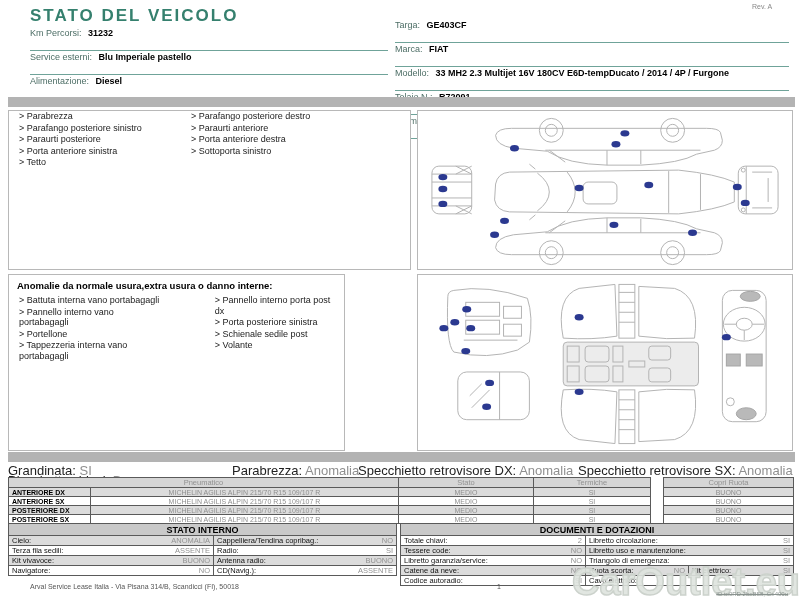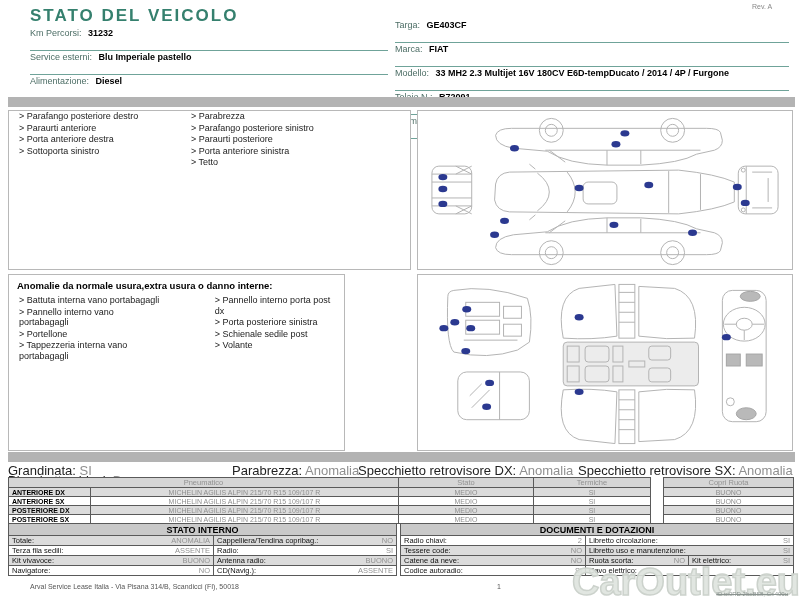--- a/index.html
+++ b/index.html
@@ -117,31 +117,31 @@
       <span class="field-label">1a imm.:</span>
       <span class="field-value">19/01/2021</span>
     </div>
   </div>
 
   <div class="graybar bar1"></div>
 
   <div class="panel p-ext-l">
     <div class="anomaly-cols">
       <div class="anomaly-col col-narrow">
-        <div>&gt; Parafango posteriore destro</div>
-        <div>&gt; Paraurti anteriore</div>
-        <div>&gt; Porta anteriore destra</div>
-        <div>&gt; Sottoporta sinistro</div>
-      </div>
-      <div class="anomaly-col col-narrow">
         <div>&gt; Parabrezza</div>
         <div>&gt; Parafango posteriore sinistro</div>
         <div>&gt; Paraurti posteriore</div>
         <div>&gt; Porta anteriore sinistra</div>
         <div>&gt; Tetto</div>
+      </div>
+      <div class="anomaly-col col-narrow">
+        <div>&gt; Parafango posteriore destro</div>
+        <div>&gt; Paraurti anteriore</div>
+        <div>&gt; Porta anteriore destra</div>
+        <div>&gt; Sottoporta sinistro</div>
       </div>
     </div>
   </div>
 
   <div class="panel p-ext-r">
     <svg class="diagram" width="374" height="158" viewBox="0 0 376 158">
       <defs>
         <g id="car-side">
           <path d="M6,34 Q6,24 24,21 L58,18 Q78,5 118,4 L152,4 Q192,6 208,15 L226,19 Q234,22 234,29 L232,37 Q230,41 218,41 L22,41 Q8,41 6,34 Z"></path>
           <circle cx="62" cy="39" r="12"></circle>
@@ -352,21 +352,21 @@
         <col style="width:205px">
         <col style="width:183px">
       </colgroup>
     <tbody>
         <tr>
           <th class="cap" colspan="2">STATO INTERNO</th>
         </tr>
     <tr class="stripe">
       <td>
             <div class="pair">
-              <span class="lbl">Totale:</span>
+              <span class="lbl">Cielo:</span>
               <span class="val">ANOMALIA</span>
             </div>
           </td>
       <td>
             <div class="pair">
               <span class="lbl">Cappelliera/Tendina copribag.:</span>
               <span class="val">NO</span>
             </div>
           </td>
     </tr>
@@ -421,41 +421,55 @@
         <col style="width:103px">
         <col style="width:105px">
       </colgroup>
     <tbody>
         <tr>
           <th class="cap" colspan="3">DOCUMENTI E DOTAZIONI</th>
         </tr>
     <tr>
       <td>
             <div class="pair">
-              <span class="lbl">Radio chiavi:</span>
+              <span class="lbl">Totale chiavi:</span>
               <span class="val">2</span>
             </div>
           </td>
       <td colspan="2">
             <div class="pair">
               <span class="lbl">Libretto circolazione:</span>
               <span class="val">SI</span>
             </div>
           </td>
     </tr>
     <tr class="stripe">
       <td>
             <div class="pair">
               <span class="lbl">Tessere code:</span>
               <span class="val">NO</span>
             </div>
           </td>
       <td colspan="2">
             <div class="pair">
               <span class="lbl">Libretto uso e manutenzione:</span>
+              <span class="val">SI</span>
+            </div>
+          </td>
+    </tr>
+    <tr>
+      <td>
+            <div class="pair">
+              <span class="lbl">Libretto garanzia/service:</span>
+              <span class="val">NO</span>
+            </div>
+          </td>
+      <td colspan="2">
+            <div class="pair">
+              <span class="lbl">Triangolo di emergenza:</span>
               <span class="val">SI</span>
             </div>
           </td>
     </tr>
     <tr class="stripe">
       <td>
             <div class="pair">
               <span class="lbl">Catene da neve:</span>
               <span class="val">NO</span>
             </div>

